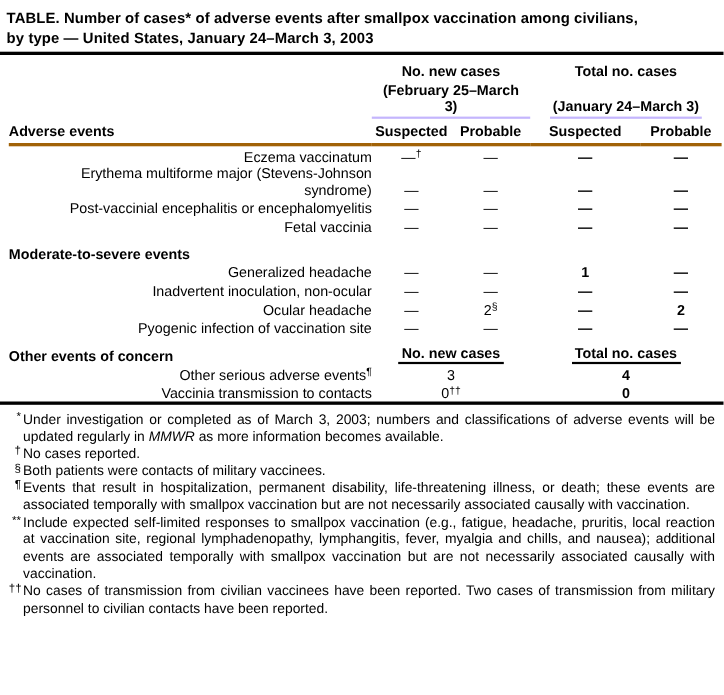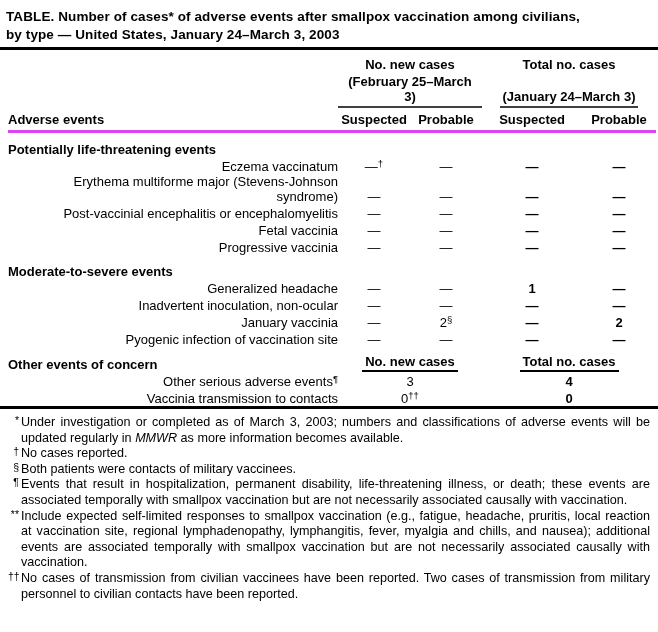--- a/index.html
+++ b/index.html
@@ -27,24 +27,24 @@
     margin-left:8px;
     width:648px;
   }
   th, td { padding:0; font-size:13px; color:#000; }
 
   thead th { font-weight:bold; text-align:center; vertical-align:bottom; line-height:15px; }
   tr.grp-title th { padding-top:7px; }
   tr.grp-sub th { padding-top:2px; }
   tr.grp-sub .u {
     display:inline-block;
-    border-bottom:2px solid #404040;
+    border-bottom:2px solid #c4b5fd;
     padding:0 3px 2px 3px;
   }
-  tr.cols th { border-bottom:3px solid #d946ef; padding:4px 0 3px 0; }
+  tr.cols th { border-bottom:3px solid #a16207; padding:4px 0 3px 0; }
   tr.cols th.lbl { text-align:left; }
 
   tbody td { height:17px; vertical-align:bottom; line-height:15px; }
   tr.sechead td { font-weight:bold; padding-top:7px; }
   td.lbl { text-align:right; padding-left:16px; }
   td.c { text-align:center; }
   td.tot, .bold { font-weight:bold; }
   .lbl2 { display:block; padding-left:6px; }
   tr.two-line td.lbl span { display:block; }
 
@@ -115,23 +115,20 @@
       <tr class="cols">
         <th class="lbl">Adverse events</th>
         <th>Suspected</th>
         <th>Probable</th>
         <th>Suspected</th>
         <th>Probable</th>
       </tr>
     </thead>
     <tbody>
 
-      <tr class="sechead">
-        <td colspan="5">Potentially life-threatening events</td>
-      </tr>
       <tr>
         <td class="lbl"><span>Eczema vaccinatum</span></td>
         <td class="c"><span>—</span><sup class="s">†</sup></td>
         <td class="c">—</td>
         <td class="c tot">—</td>
         <td class="c tot">—</td>
       </tr>
       <tr class="two-line">
         <td class="lbl">
           <span>Erythema multiforme major (Stevens-Johnson</span>
@@ -149,47 +146,40 @@
         <td class="c tot">—</td>
         <td class="c tot">—</td>
       </tr>
       <tr>
         <td class="lbl">Fetal vaccinia</td>
         <td class="c">—</td>
         <td class="c">—</td>
         <td class="c tot">—</td>
         <td class="c tot">—</td>
       </tr>
-      <tr>
-        <td class="lbl">Progressive vaccinia</td>
-        <td class="c">—</td>
-        <td class="c">—</td>
-        <td class="c tot">—</td>
-        <td class="c tot">—</td>
-      </tr>
 
       <tr class="sechead">
         <td colspan="5">Moderate-to-severe events</td>
       </tr>
       <tr>
         <td class="lbl">Generalized headache</td>
         <td class="c">—</td>
         <td class="c">—</td>
         <td class="c tot">1</td>
         <td class="c tot">—</td>
       </tr>
       <tr>
         <td class="lbl">Inadvertent inoculation, non-ocular</td>
         <td class="c">—</td>
         <td class="c">—</td>
         <td class="c tot">—</td>
         <td class="c tot">—</td>
       </tr>
       <tr>
-        <td class="lbl">January vaccinia</td>
+        <td class="lbl">Ocular headache</td>
         <td class="c">—</td>
         <td class="c"><span>2</span><sup class="s">§</sup></td>
         <td class="c tot">—</td>
         <td class="c tot">2</td>
       </tr>
       <tr>
         <td class="lbl">Pyogenic infection of vaccination site</td>
         <td class="c">—</td>
         <td class="c">—</td>
         <td class="c tot">—</td>

